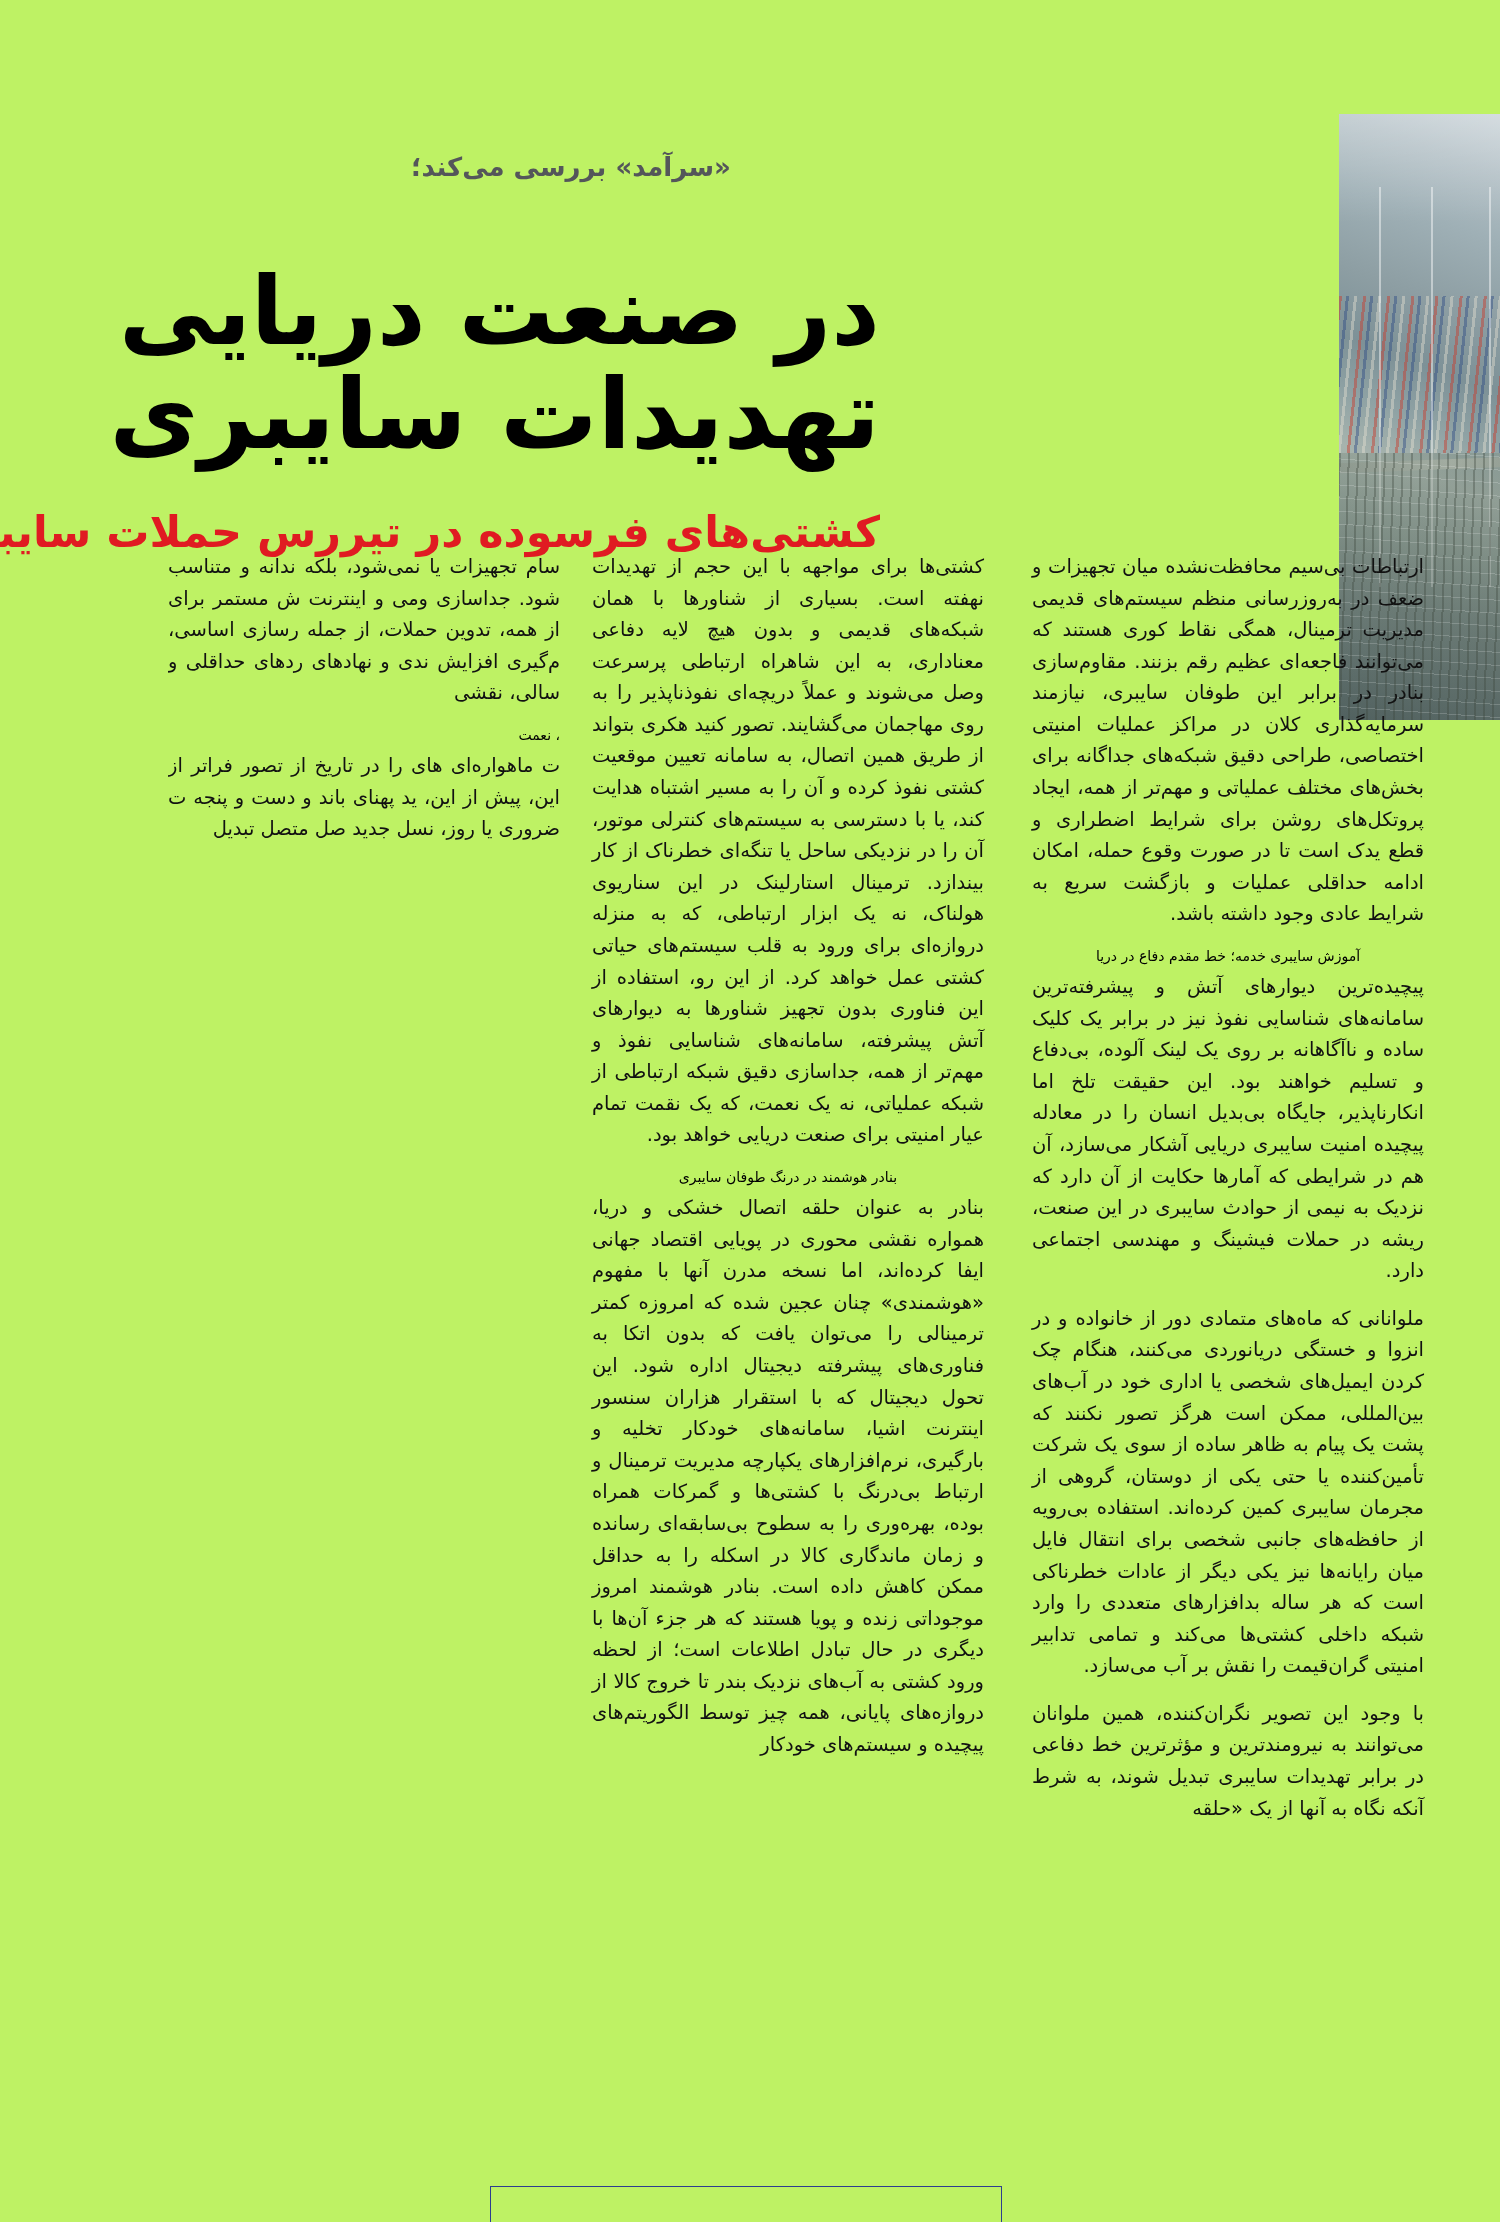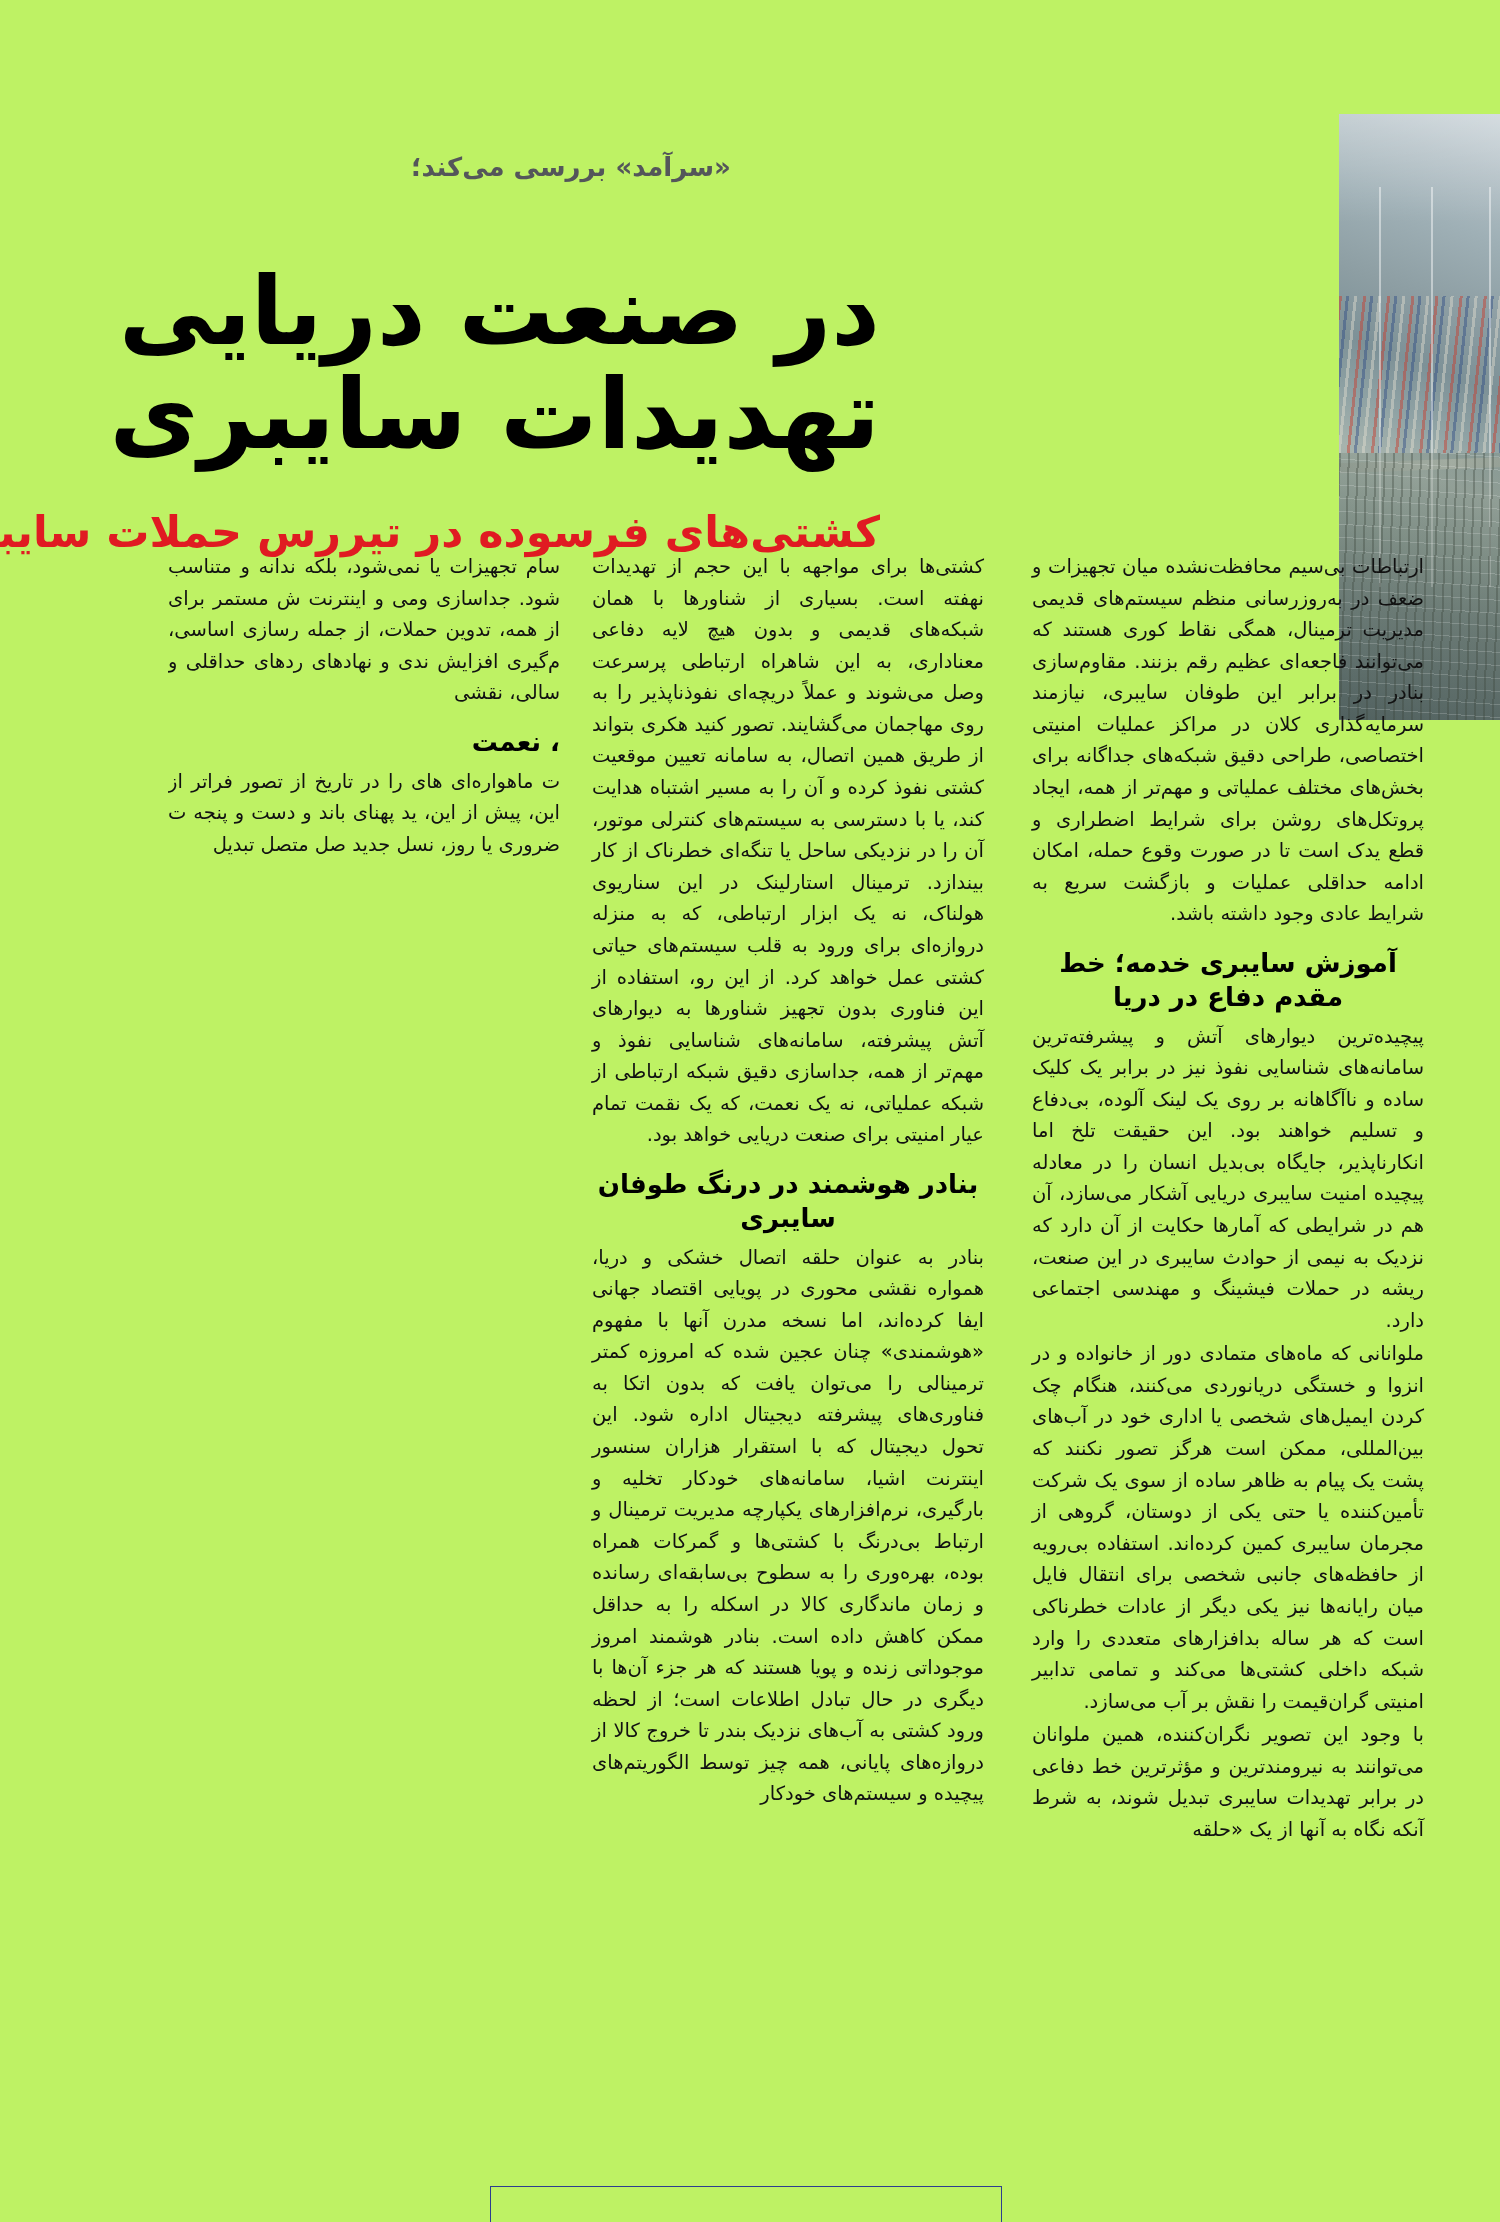--- a/index.html
+++ b/index.html
@@ -98,29 +98,29 @@
   .col{
     position:absolute;top:0;
     width:392px;
     font-size:19.5px;
     line-height:1.62;
     color:#111;
     text-align:justify;
     text-justify:inter-word;
   }
   .col p{margin:0 0 0 0;text-align:justify;}
-  .col p + p{margin-top:2px;}
+  .col p + p{margin-top:16px;}
   .col-1{right:16px;}     
   .col-2{right:456px;}
   .col-3{right:880px;}  
 
   .sechead{
     display:block;
-    font-weight:700;
-    font-size:26px;
+    font-weight:400;
+    font-size:14px;
     color:#000;
     text-align:center;
     margin:17px 0 6px 0;
     line-height:1.3;
   }
   .sechead.rightal{text-align:right;}
 
   
   .bottombox{
     position:absolute;left:490px;top:2186px;width:510px;height:36px;

